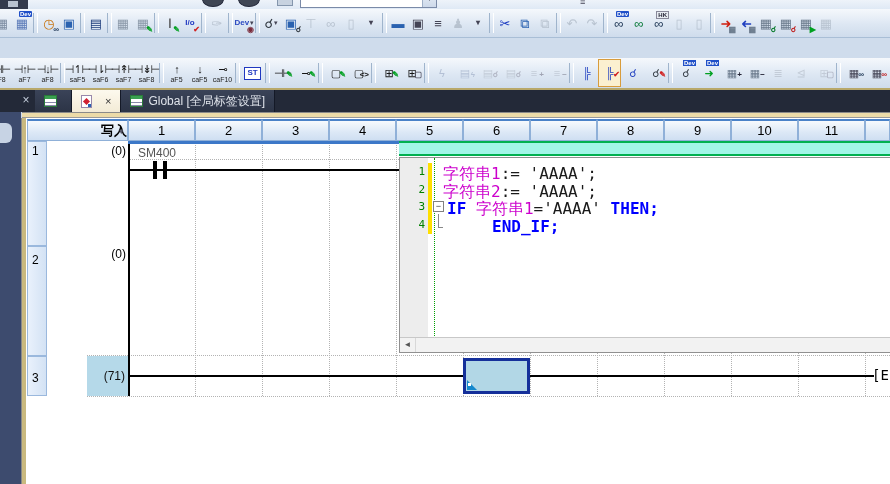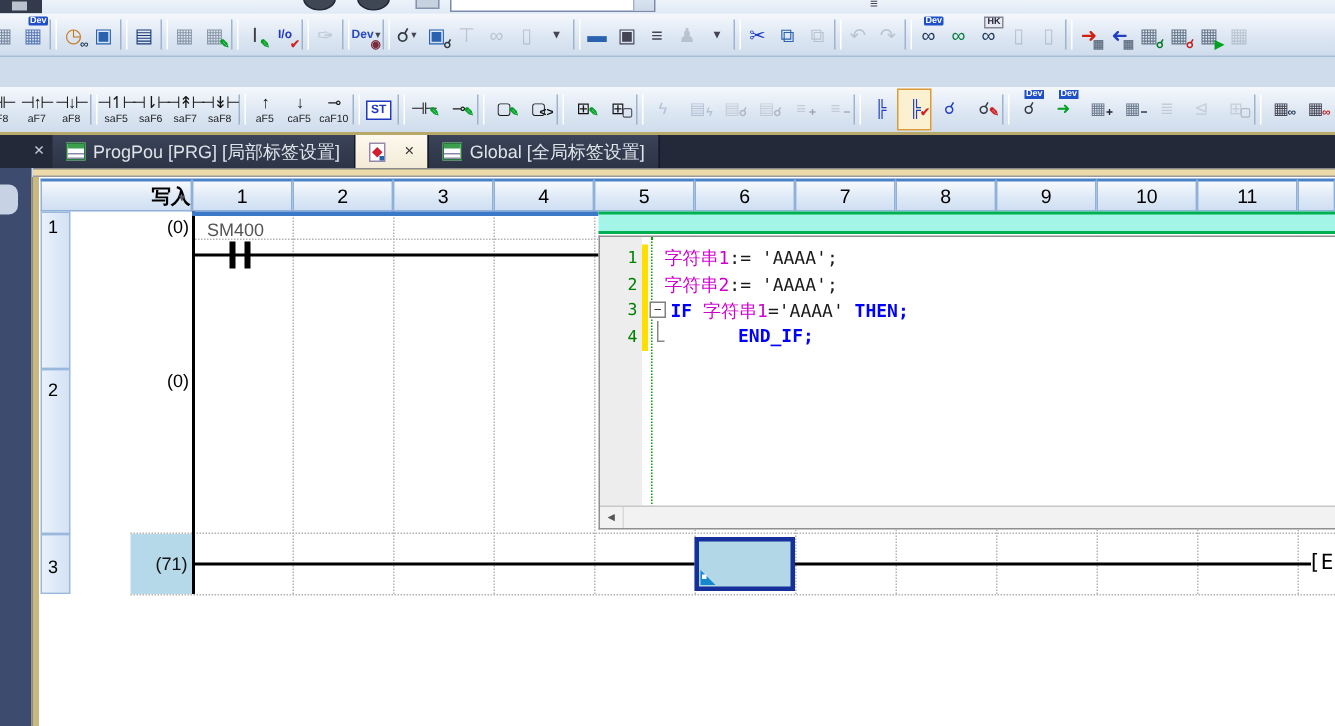--- a/index.html
+++ b/index.html
@@ -110,21 +110,21 @@
   #selcell .mark:after{content:"";position:absolute;left:-9px;top:-7px;width:3px;height:3px;background:#fff;}
 
   
   #stbox{position:absolute;left:399px;top:157px;width:492px;height:196px;background:#fff;
          border:1px solid #909090;border-right:none;}
   #stgut{position:absolute;left:0;top:0;width:28px;height:180px;background:#ededed;}
   #styellow{position:absolute;left:28px;top:5px;width:4px;height:71px;background:var(--c-yellow,#ffdf00);}
   #stgreen{position:absolute;left:34px;top:0;height:180px;width:0;border-left:1px dotted #00a000;}
   .stno{position:absolute;left:0;width:25px;text-align:right;font-family:"DejaVu Sans Mono",monospace;
         font-size:11px;color:var(--c-lineno,#008000);}
-  .stline{position:absolute;font-family:"DejaVu Sans Mono",monospace;font-size:12px;white-space:pre;}
+  .stline{position:absolute;font-family:"DejaVu Sans Mono",monospace;font-size:16px;white-space:pre;}
   .tk-label{color:var(--c-label,#cc00cc);}
   .tk-kw{color:var(--c-kw,#0000ff);font-weight:bold;}
   .tk-plain{color:var(--c-plain,#1a1a1a);}
   #stfold{position:absolute;left:33px;width:11px;height:11px;background:#fff;border:1px solid #808080;
           font-size:9px;line-height:9px;text-align:center;color:#333;}
   #sttail{position:absolute;left:38px;width:5px;border-left:1px solid #888;border-bottom:1px solid #888;}
   #stscroll{position:absolute;left:0;bottom:0;width:100%;height:15px;background:#f2f2f2;border-top:1px solid #c8c8c8;}
   #stscroll .arr{position:absolute;left:0;top:0;width:16px;height:14px;font-size:8px;color:#555;
           text-align:center;line-height:14px;border-right:1px solid #d8d8d8;}
 </style>
@@ -444,21 +444,20 @@
       <span class="ltbtn"></span>
     </div>
 
   <div id="goldline"></div>
 
   <div id="tabbar">
     <span id="paneclose">×</span>
     <div id="tabs">
         <div class="tab">
           <span class="ti ti-table"></span>
-          <span>ProgPou [PRG] [局部标签设置]</span>
         </div>
         <div class="tab active">
           <span class="ti ti-doc"></span>
           <span class="tabx">×</span>
         </div>
         <div class="tab">
           <span class="ti ti-table"></span>
           <span>Global [全局标签设置]</span>
         </div>
       </div>

